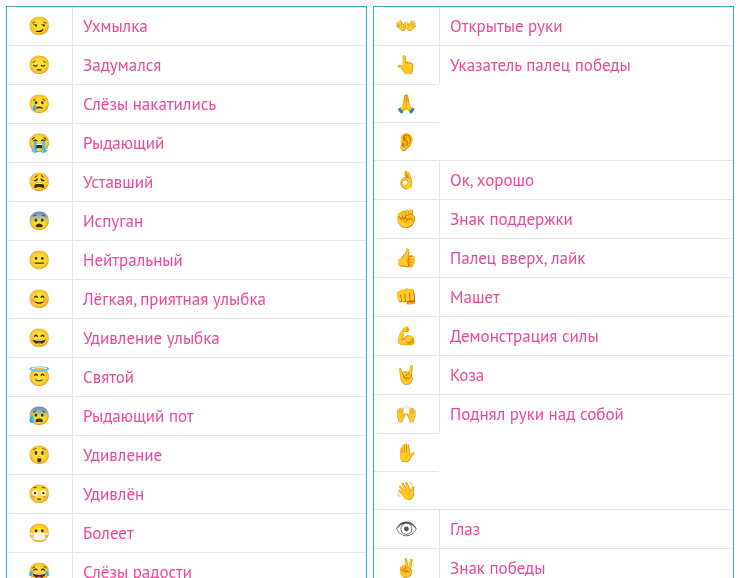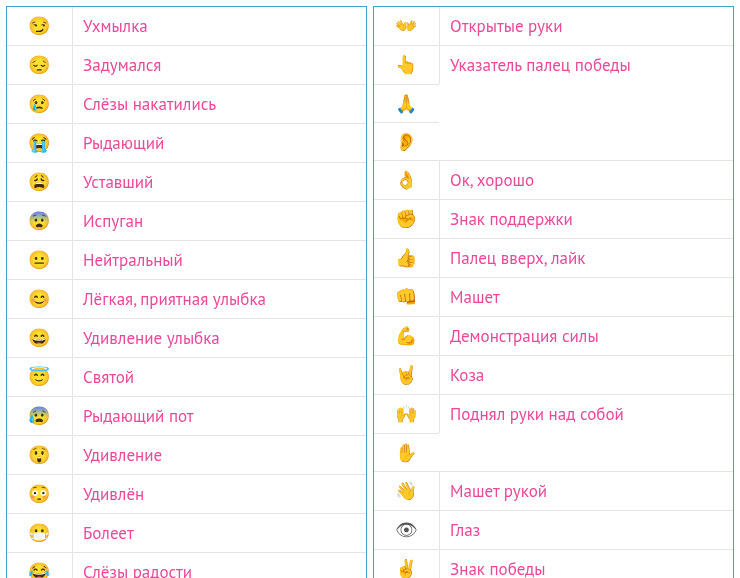--- a/index.html
+++ b/index.html
@@ -153,21 +153,20 @@
       </div>
       <div class="row">
         <div class="cell icon-cell">🙌</div>
         <div class="cell label-cell">Поднял руки над собой</div>
       </div>
       <div class="row">
         <div class="cell icon-cell">✋</div>
       </div>
       <div class="row">
         <div class="cell icon-cell">👋</div>
-        <div class="cell label-cell">Машет рукой</div>
       </div>
       <div class="row">
         <div class="cell icon-cell">👁</div>
         <div class="cell label-cell">Глаз</div>
       </div>
       <div class="row">
         <div class="cell icon-cell">✌</div>
         <div class="cell label-cell">Знак победы</div>
       </div>
     </div>

